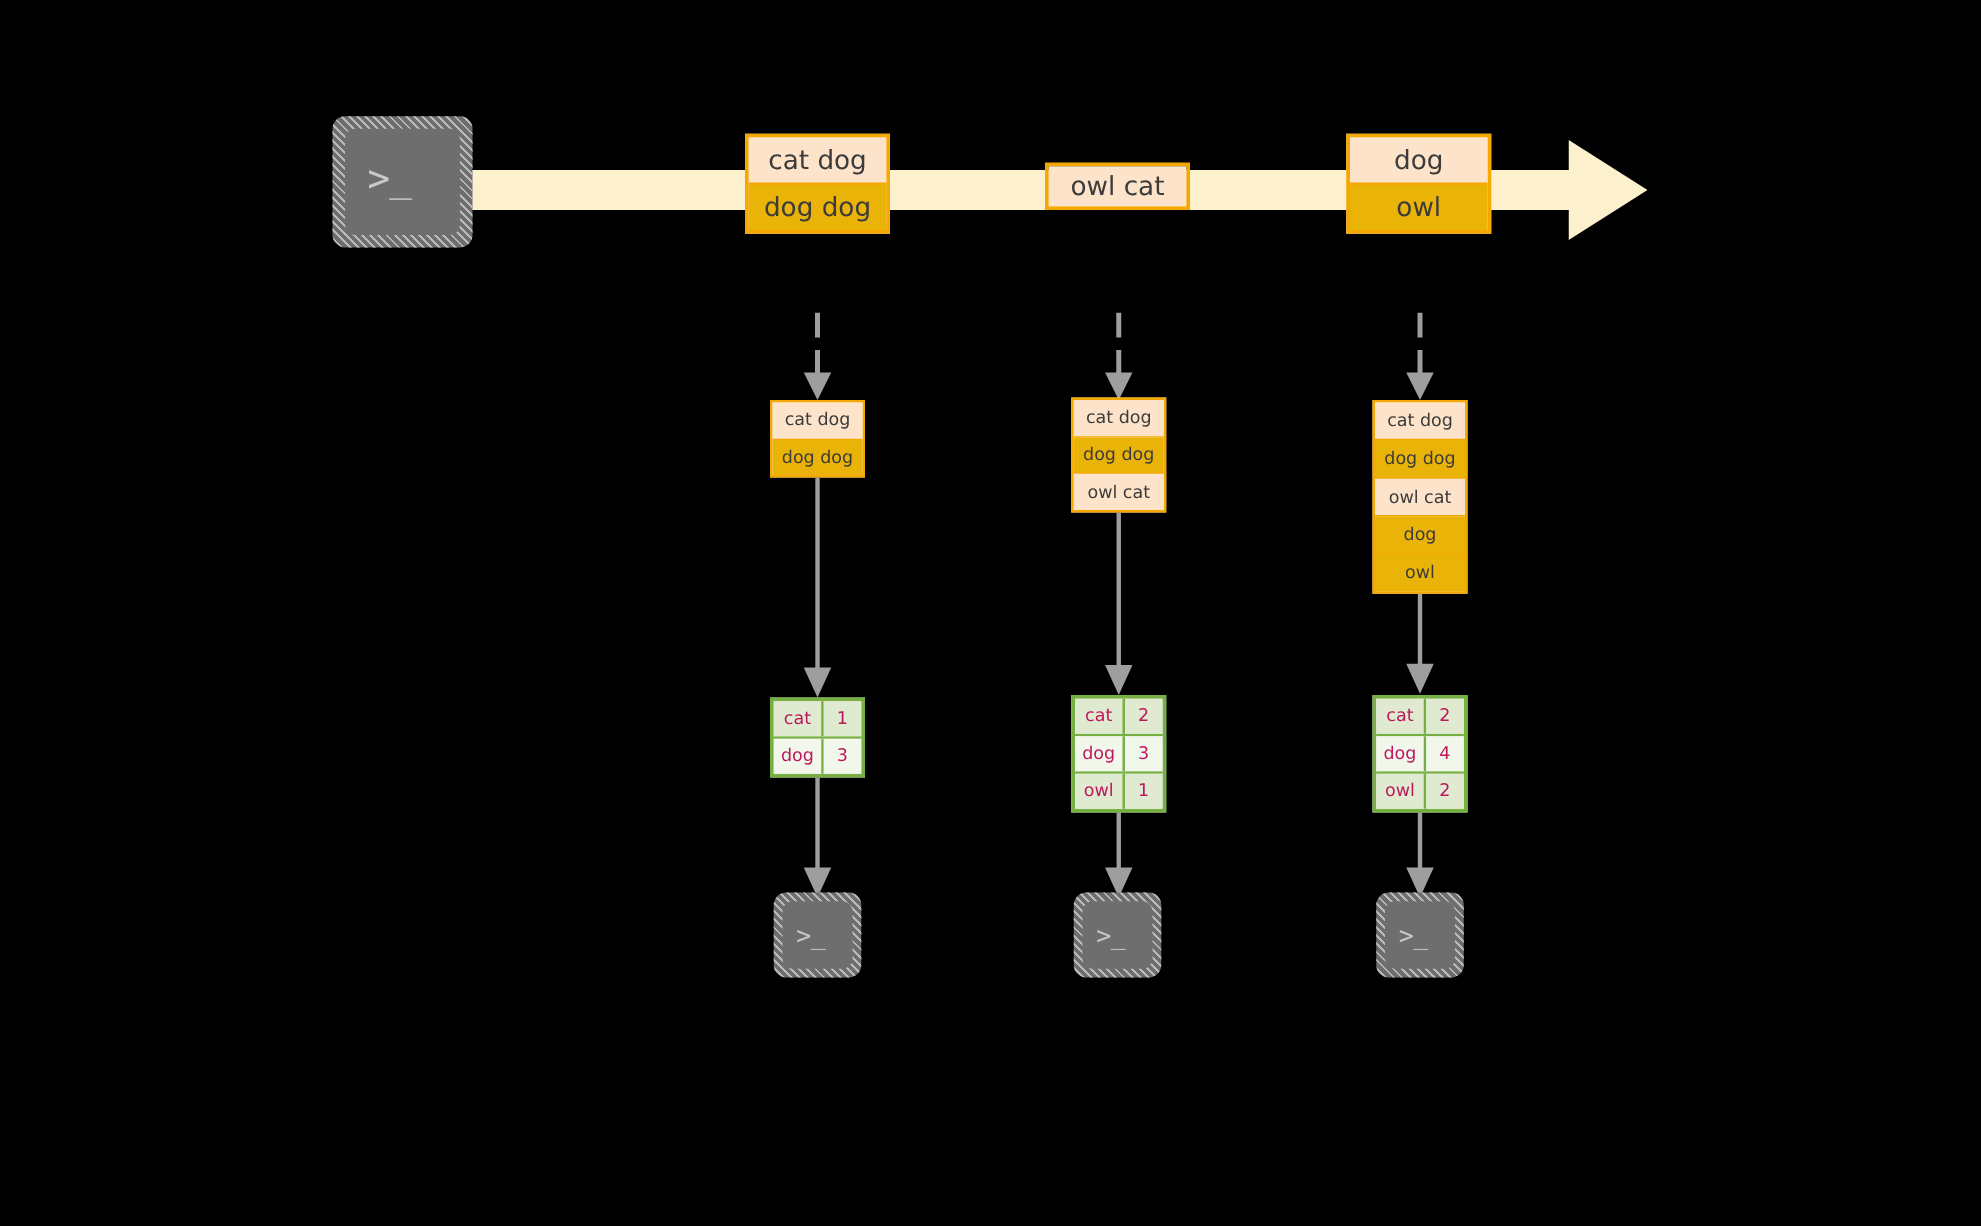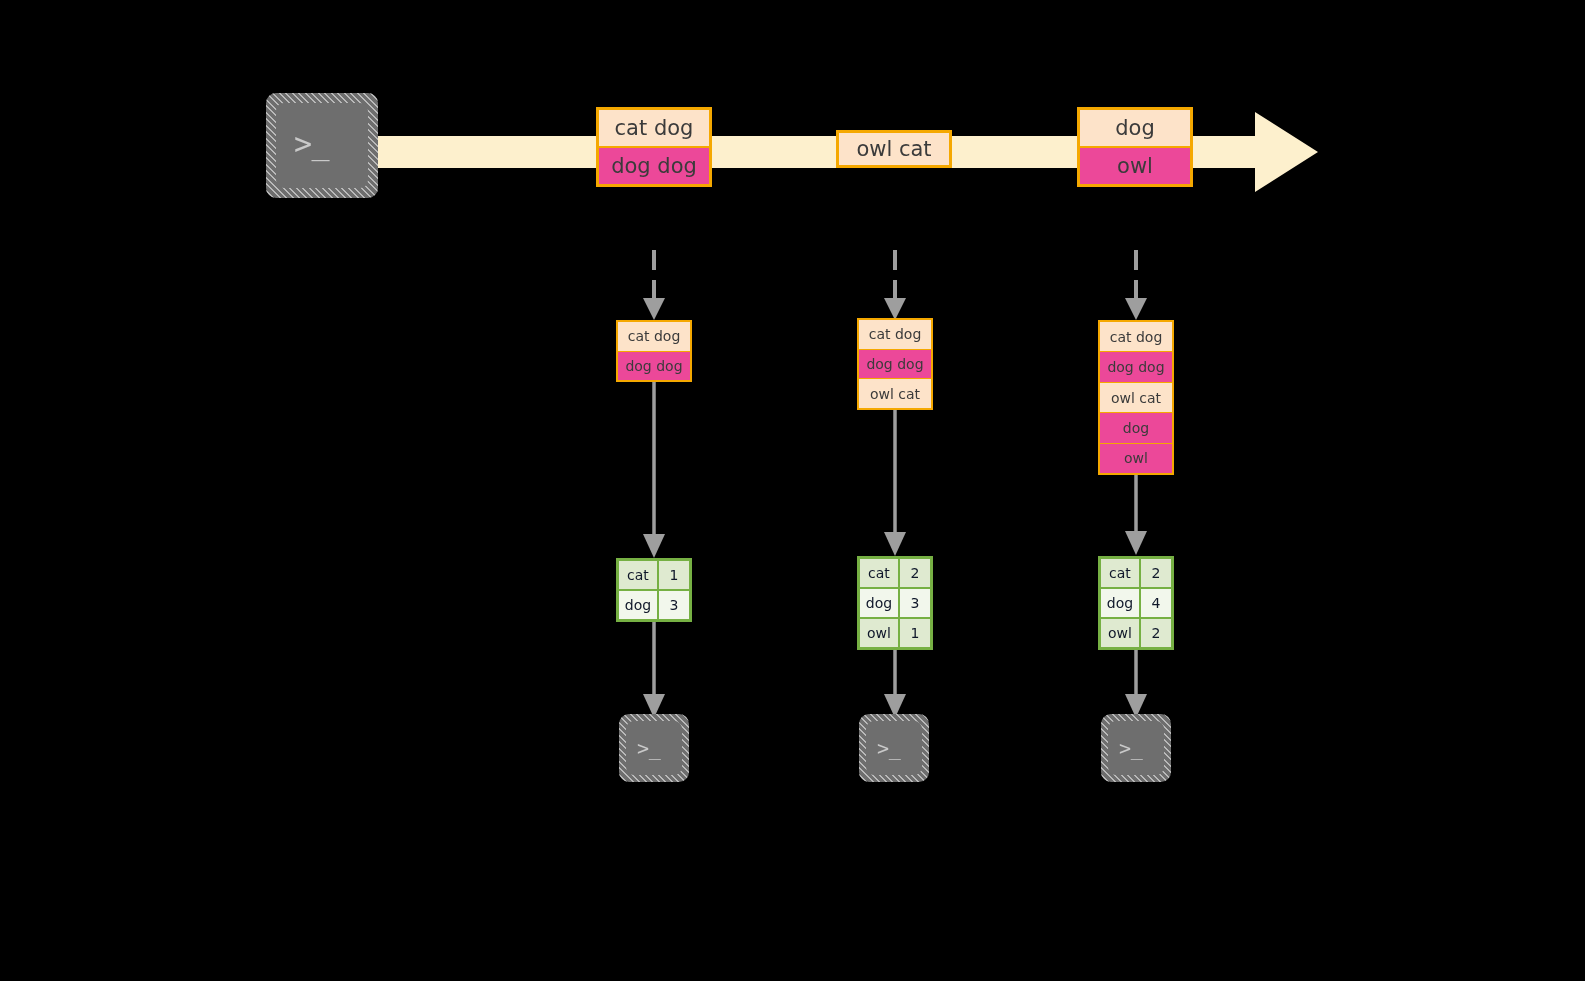--- a/index.html
+++ b/index.html
@@ -65,41 +65,41 @@
     display: flex;
     align-items: center;
     justify-content: center;
     color: #3b3b3b;
     white-space: nowrap;
     border-bottom: 2px solid #f5a800;
   }
   .msgstack.thin .msgrow { border-bottom-width: 1.5px; }
   .msgrow:last-child { border-bottom: none; }
   .msgrow.dark  { background: #fde3c9; }
-  .msgrow.light { background: #ec4899; text-align: right; }
+  .msgrow.light { background: #eab308; text-align: right; }
 
   
   .restable {
     position: absolute;
     border: 3px solid #76b043;
     background: #eef5e6;
     display: flex;
     flex-direction: column;
   }
   .resrow {
     flex: 1 1 auto;
     display: flex;
     border-bottom: 2.5px solid #76b043;
   }
   .resrow:last-child { border-bottom: none; }
   .rescell {
     display: flex;
     align-items: center;
     justify-content: center;
-    color: #0f172a;
+    color: #be185d;
     white-space: nowrap;
   }
   .rescell.key { flex: 0 0 57%; border-right: 2.5px solid #76b043; }
   .rescell.val { flex: 1 1 auto; }
   .resrow.dark  .rescell { background: #dfead0; }
   .resrow.light .rescell { background: #f2f7ec; }
 
   
   .conn { position: absolute; }
 

